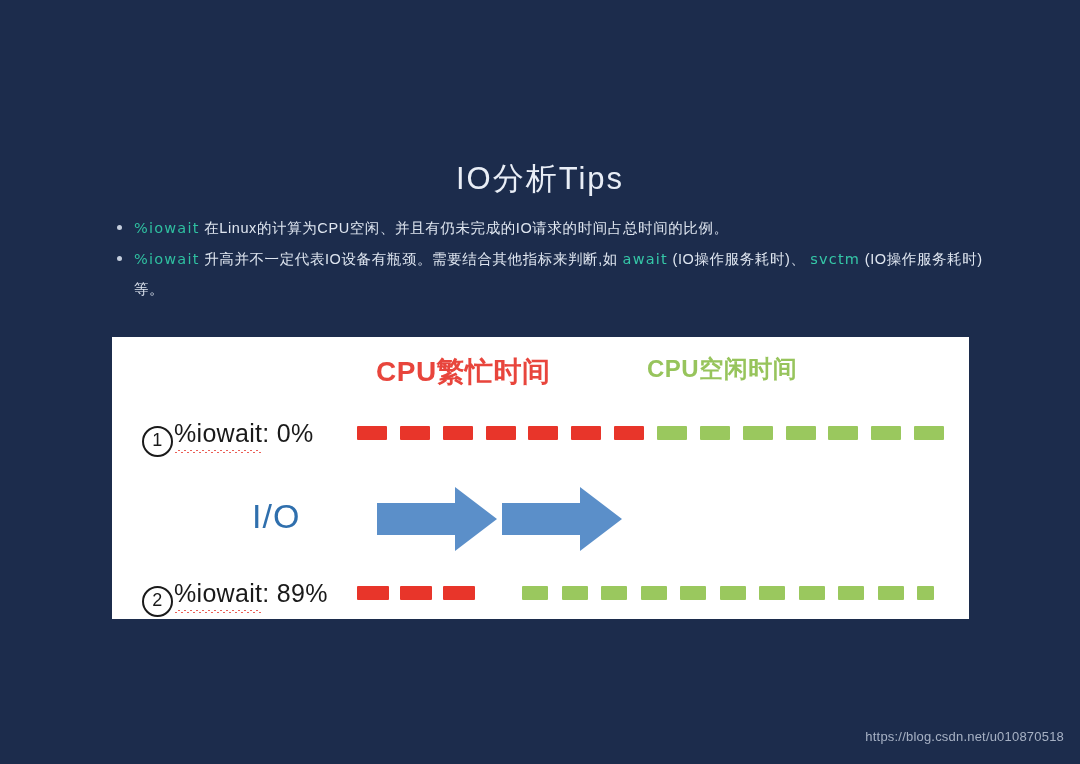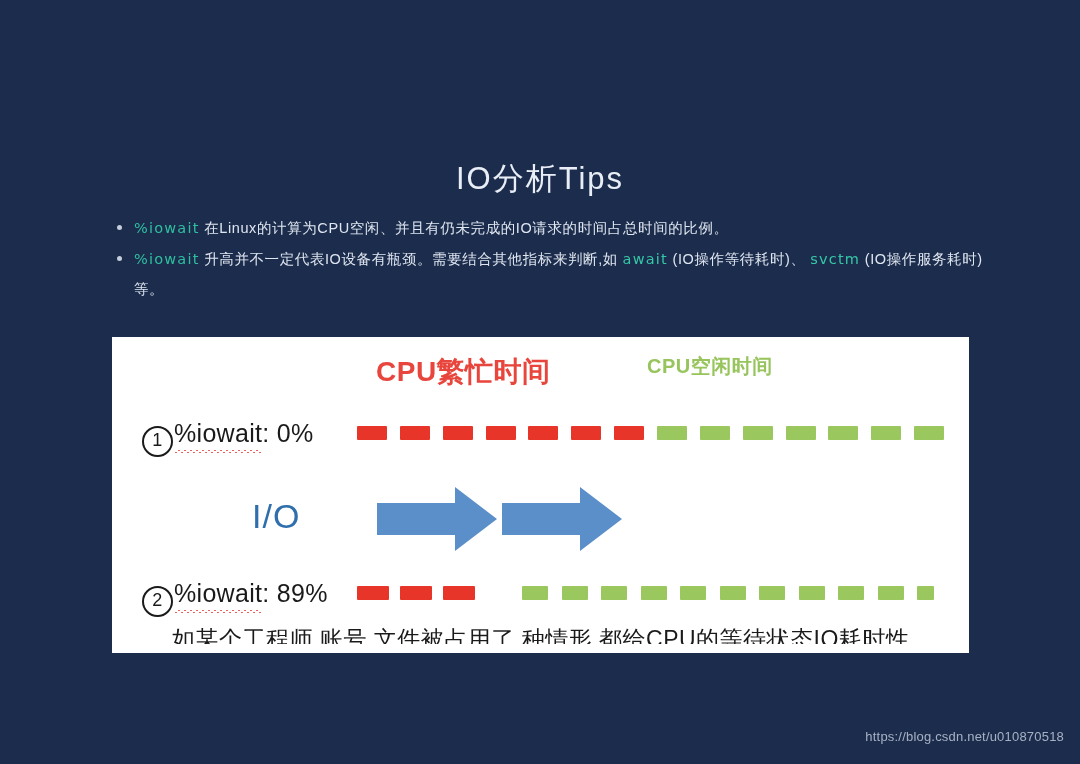--- a/index.html
+++ b/index.html
@@ -74,21 +74,21 @@
     letter-spacing: 1.2px;
     margin-top: 34px;
   }
 
   
   .panel {
     position: absolute;
     left: 112px;
     top: 337px;
     width: 857px;
-    height: 316px;
+    height: 282px;
     background: #ffffff;
     overflow: hidden;
   }
 
   .panel-header {
     position: absolute;
     top: 12px;
     left: 0;
     width: 857px;
     height: 46px;
@@ -101,21 +101,21 @@
     font-size: 28px;
     font-weight: bold;
     letter-spacing: 0.5px;
     white-space: nowrap;
   }
   .hdr-idle {
     position: absolute;
     left: 535px;
     top: 4px;
     color: #97c45c;
-    font-size: 20px;
+    font-size: 24px;
     font-weight: bold;
     letter-spacing: 0.5px;
     white-space: nowrap;
   }
 
   
   .row-label {
     position: absolute;
     color: #1a1a1a;
     font-size: 25px;
@@ -224,21 +224,21 @@
 
   <div class="bullets">
 
     <div class="bullet-row">
       <span class="bullet-dot"></span>
       <span class="bullet-text"><span class="code">%iowait</span><span> 在Linux的计算为CPU空闲、并且有仍未完成的IO请求的时间占总时间的比例。</span></span>
     </div>
 
     <div class="bullet-row">
       <span class="bullet-dot"></span>
-      <span class="bullet-text"><span class="code">%iowait</span><span> 升高并不一定代表IO设备有瓶颈。需要结合其他指标来判断,如 </span><span class="code2">await</span><span> (IO操作等待耗时)、 </span><span class="code2">svctm</span><span> (IO操作服务耗时)等。</span></span>
+      <span class="bullet-text"><span class="code">%iowait</span><span> 升高并不一定代表IO设备有瓶颈。需要结合其他指标来判断,如 </span><span class="code2">await</span><span> (IO操作服务耗时)、 </span><span class="code2">svctm</span><span> (IO操作服务耗时)等。</span></span>
     </div>
 
 
   </div>
 
   <div class="panel">
 
     <div class="panel-header">
       <div class="hdr-busy">CPU繁忙时间</div>
       <div class="hdr-idle">CPU空闲时间</div>

